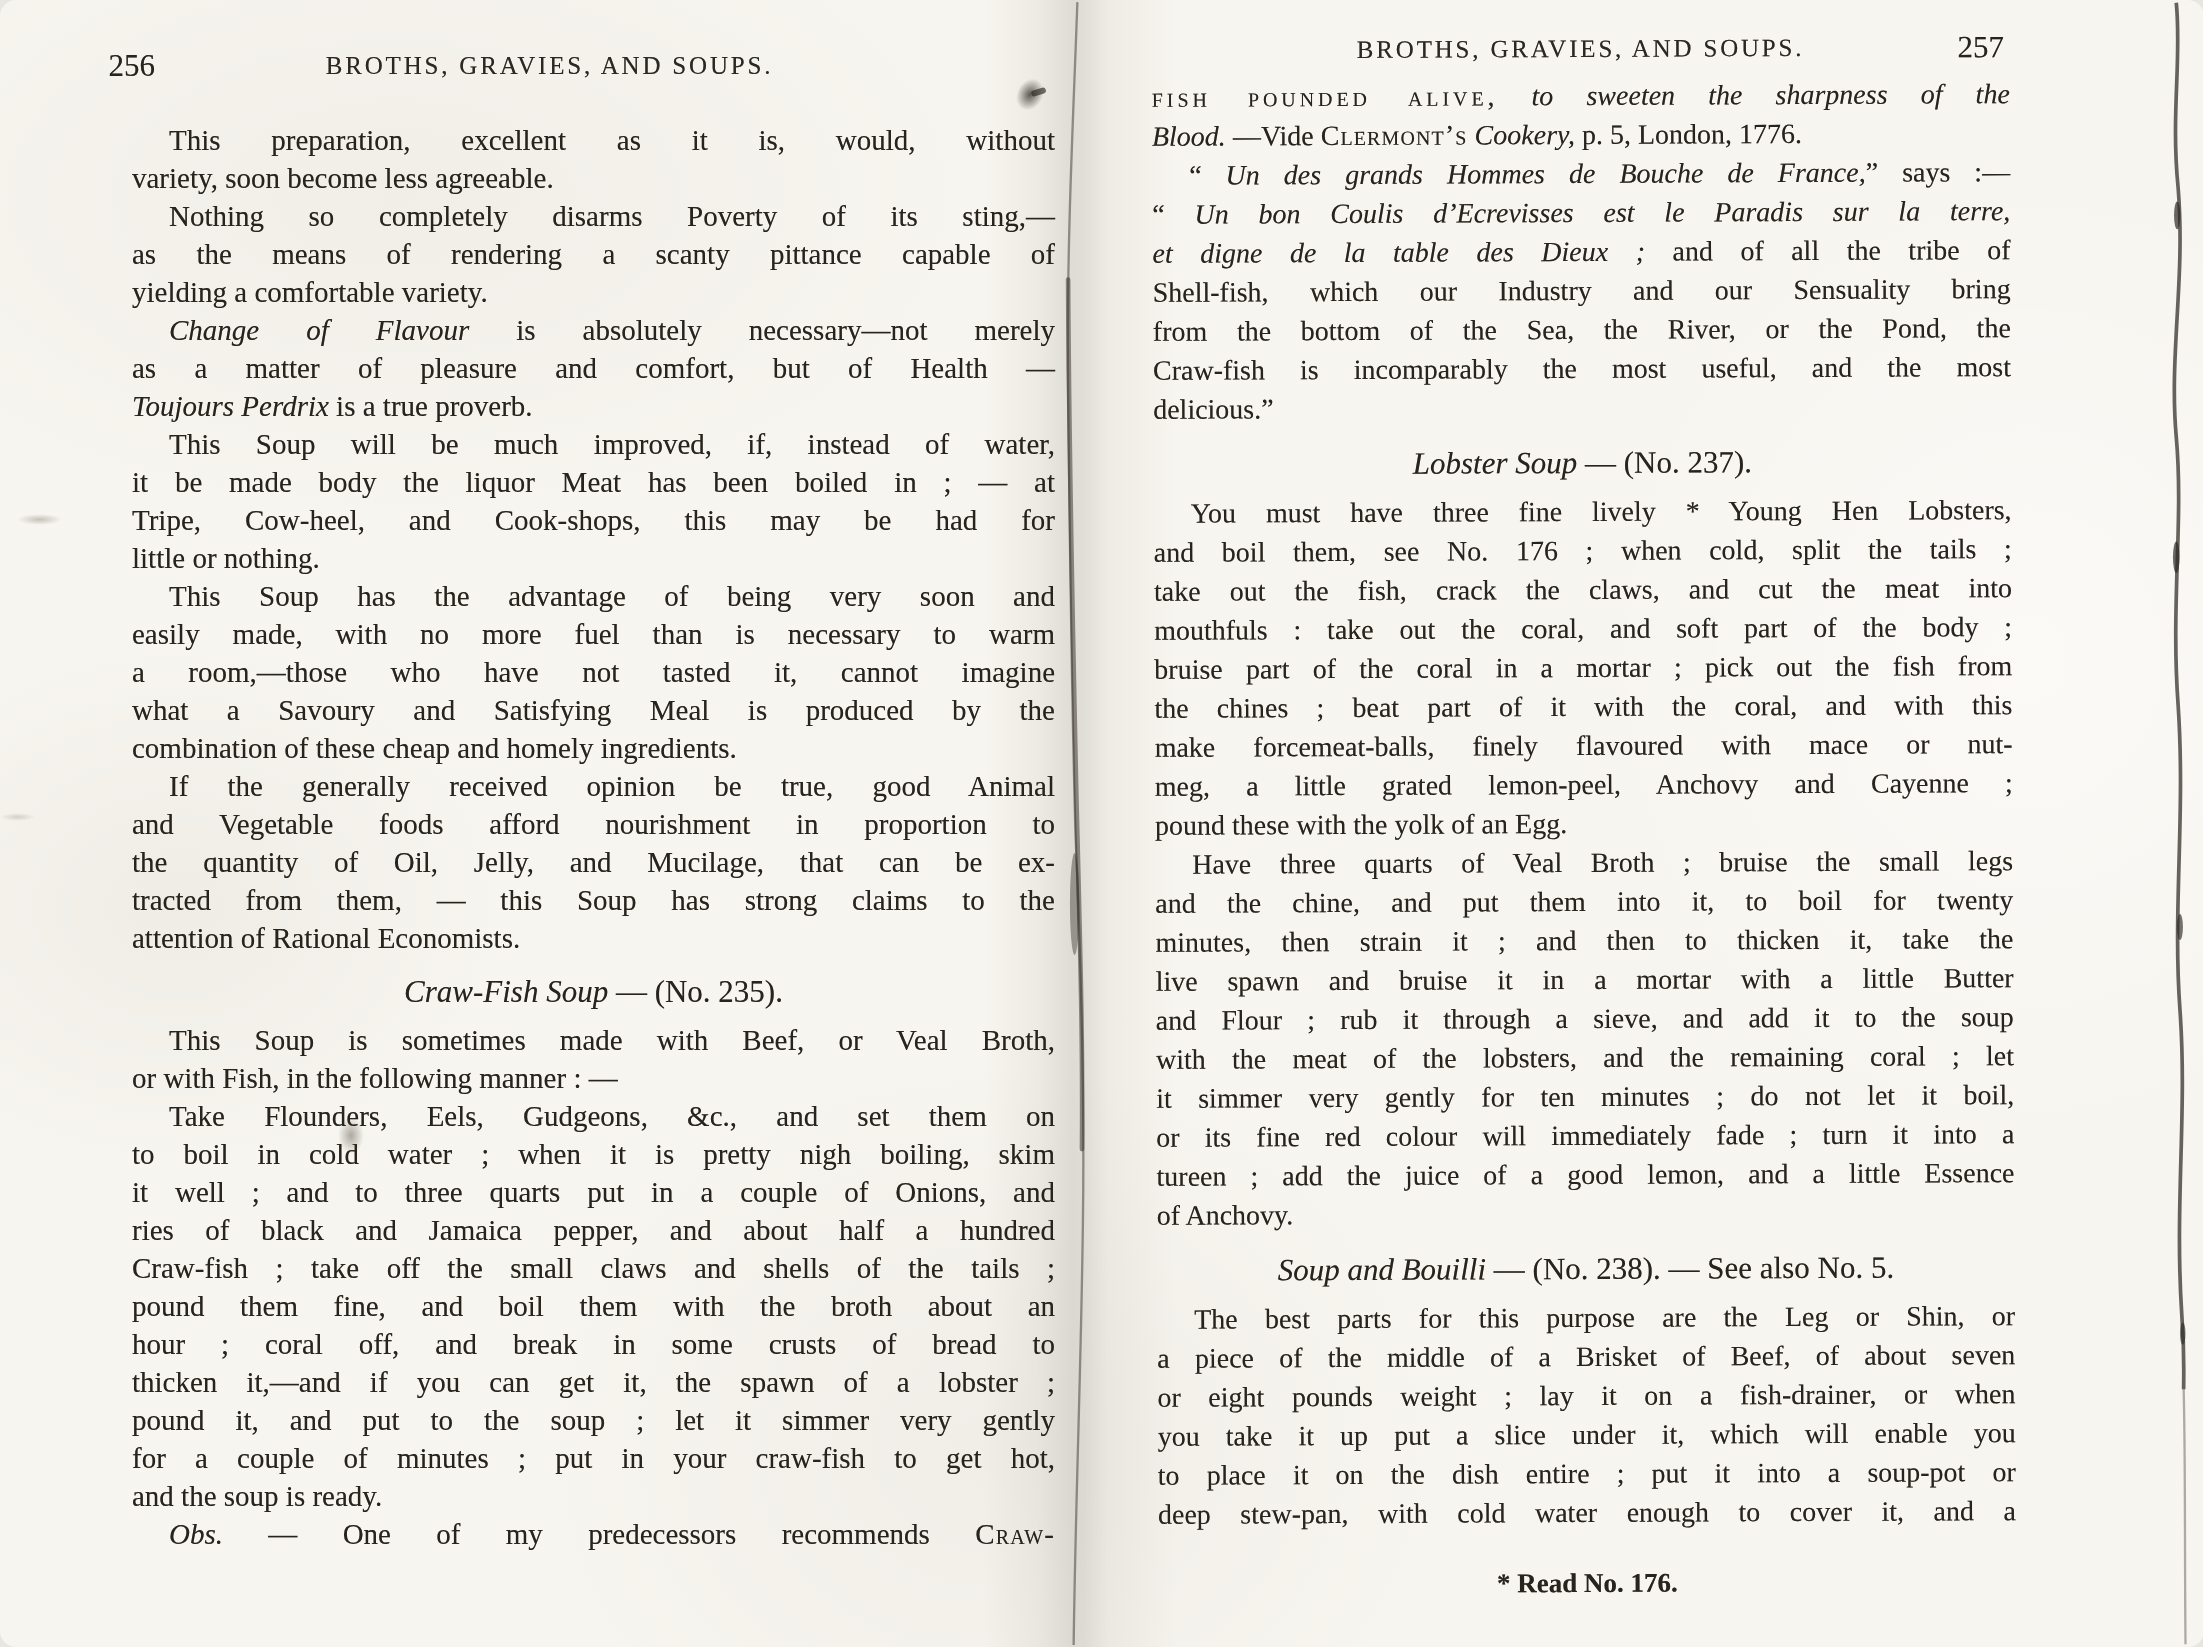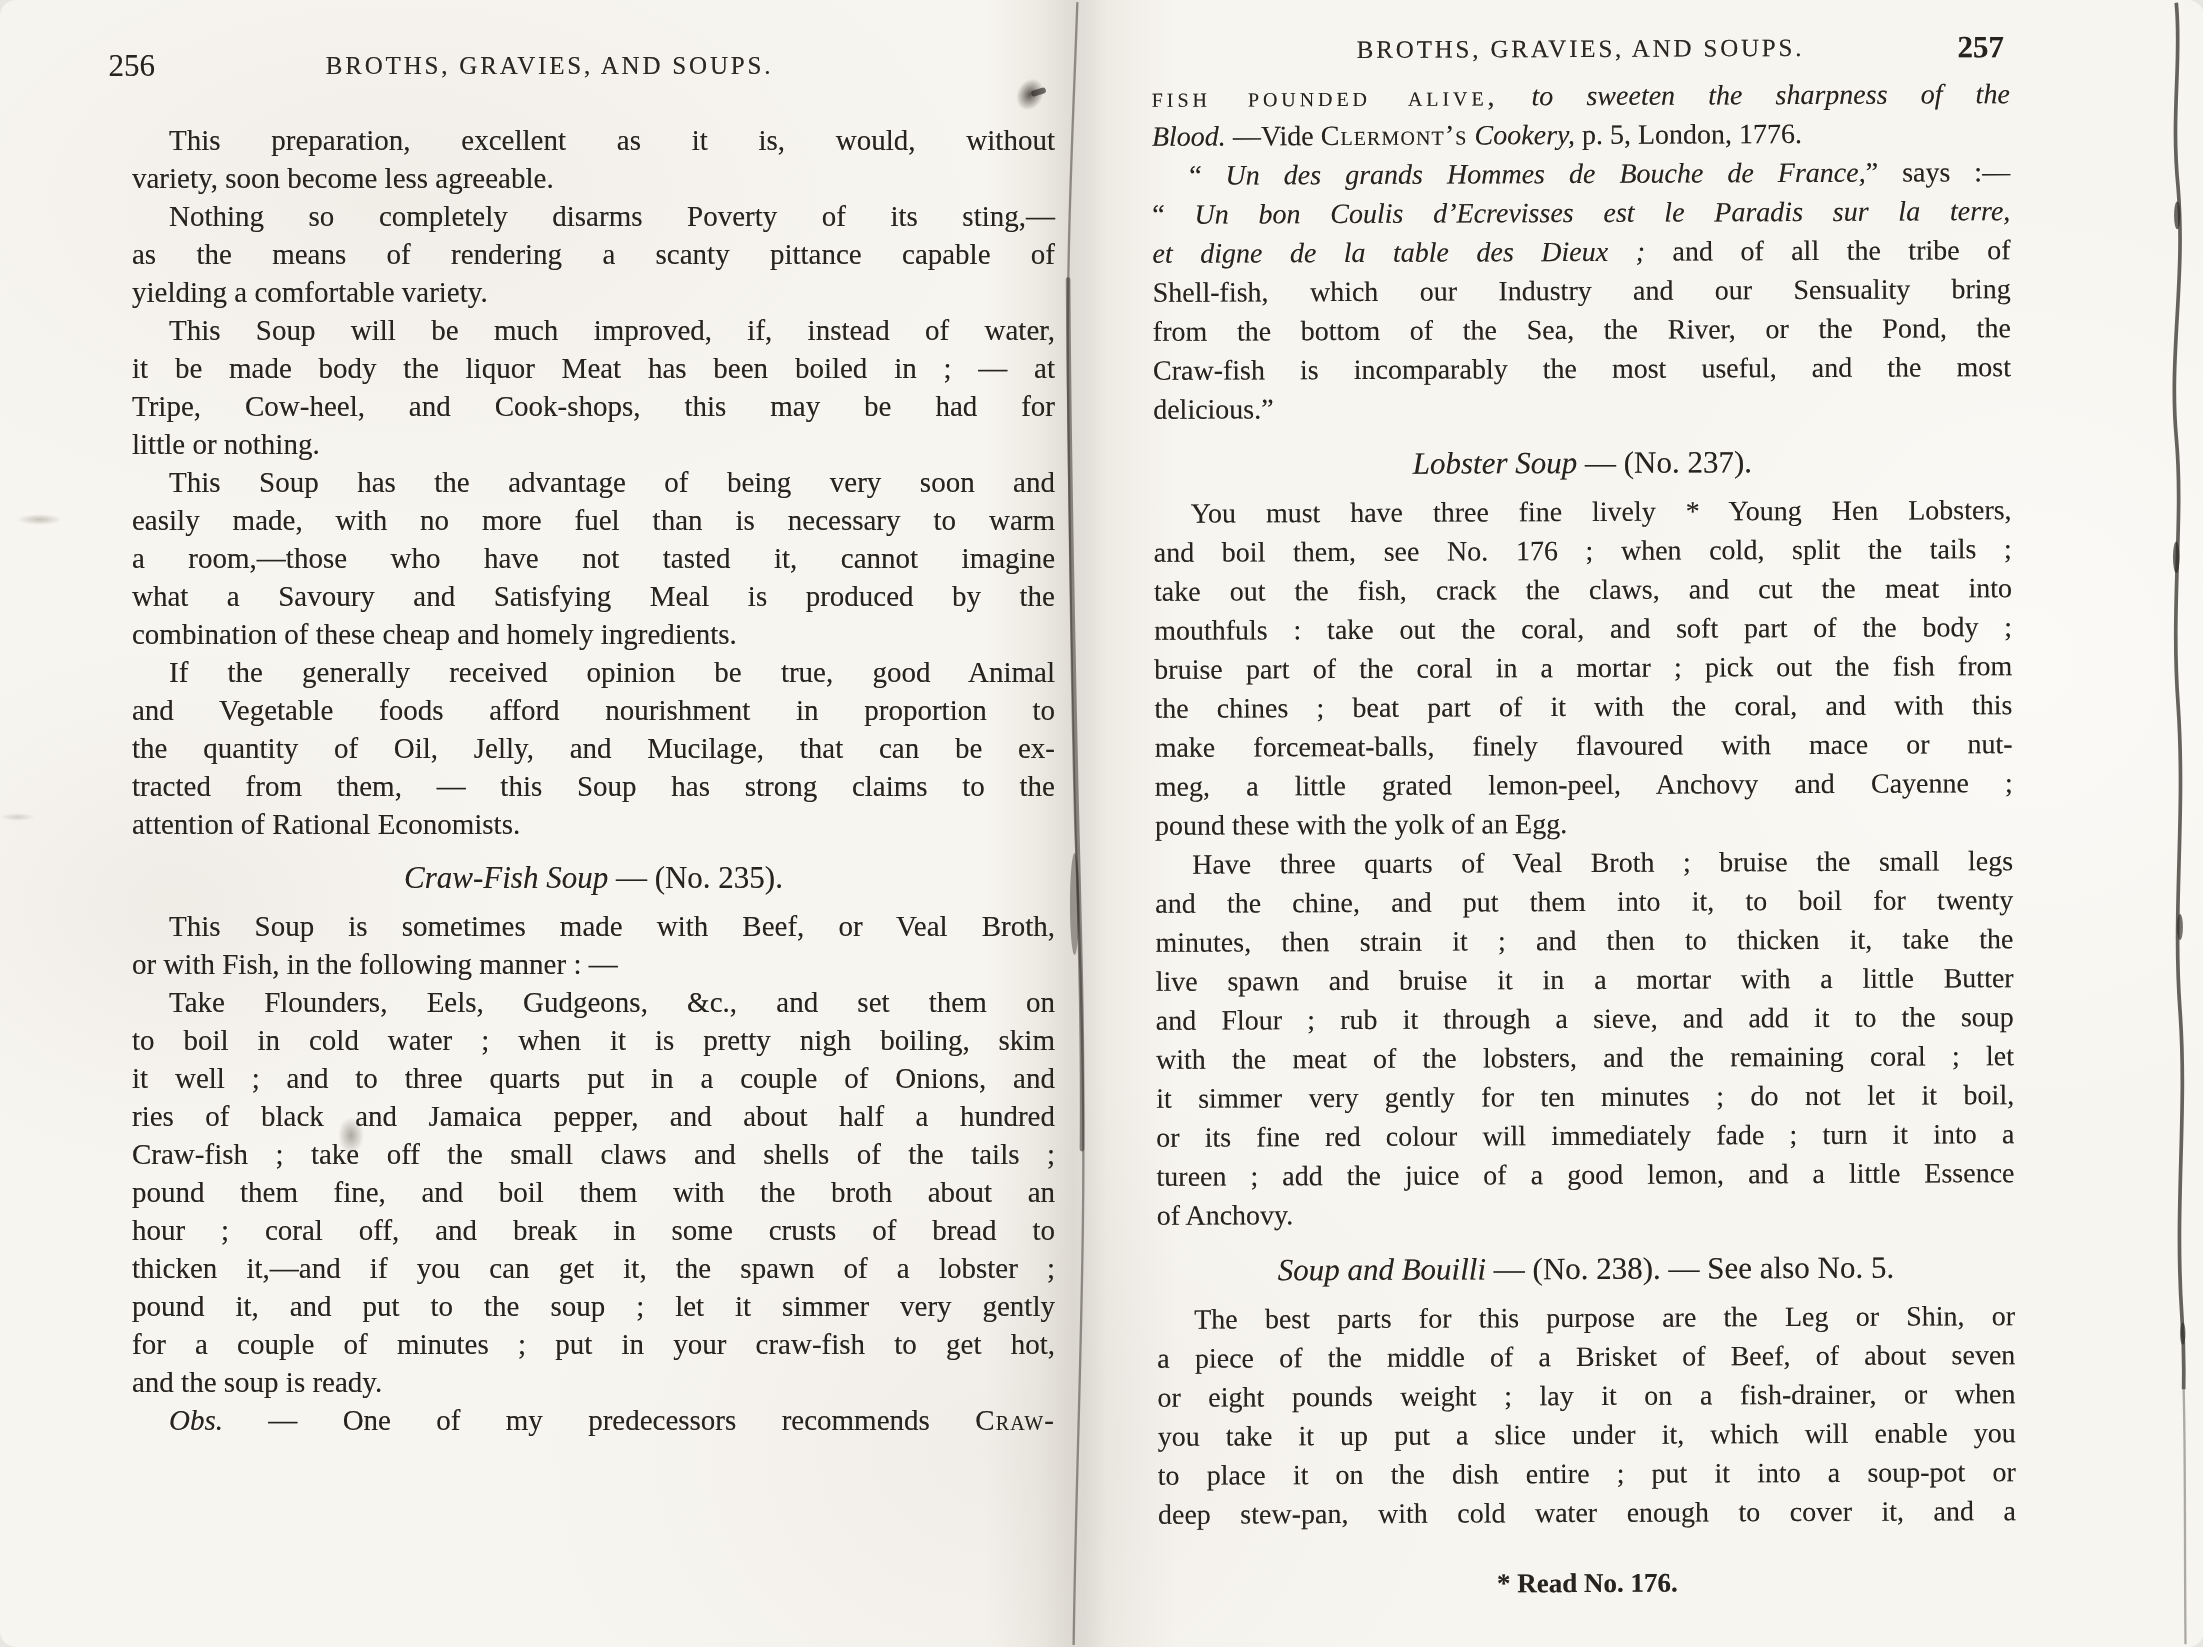--- a/index.html
+++ b/index.html
@@ -40,21 +40,21 @@
     color:#2b2722;white-space:nowrap;
     text-shadow:0 0 0.5px rgba(43,39,34,0.5);
   }
   .pgnum{
     position:absolute;top:-3.7px;font-size:31px;color:#27231d;
     text-shadow:0 0 0.5px rgba(43,39,34,0.5);
   }
   #left-head{left:88px;top:52px;width:923px;}
   #left-head .pgnum{left:20.4px;}
   #right-head{left:1155px;top:35px;width:858px;}
-  #right-head .pgnum{right:5.6px;font-weight:bold;}
+  #right-head .pgnum{right:5.6px;}
 
   .col{
     position:absolute;
     text-shadow:0 0 0.6px rgba(39,35,30,0.45);
   }
   #left-col{left:88px;top:121px;width:923px;font-size:29px;line-height:38px;margin-left:44px;}
   #right-col{left:1155px;top:76px;width:858px;font-size:28px;line-height:39px;}
 
   .blk{margin:0;}
   .line{text-align:justify;text-align-last:justify;white-space:normal;}
@@ -100,20 +100,25 @@
         <div class="blk p">
           <div class="line"><span>This preparation, excellent as it is, would, without</span></div>
           <div class="line fin"><span>variety, soon become less agreeable.</span></div>
         </div>
         <div class="blk p">
           <div class="line"><span>Nothing so completely disarms Poverty of its sting,—</span></div>
           <div class="line"><span>as the means of rendering a scanty pittance capable of</span></div>
           <div class="line fin"><span>yielding a comfortable variety.</span></div>
         </div>
         <div class="blk p">
+          <div class="line"><span class="it">Change of Flavour</span><span class="rm"> is absolutely necessary—not merely</span></div>
+          <div class="line"><span>as a matter of pleasure and comfort, but of Health —</span></div>
+          <div class="line fin"><span class="it">Toujours Perdrix</span><span class="rm"> is a true proverb.</span></div>
+        </div>
+        <div class="blk p">
           <div class="line"><span>This Soup will be much improved, if, instead of water,</span></div>
           <div class="line"><span>it be made body the liquor Meat has been boiled in ; — at</span></div>
           <div class="line"><span>Tripe, Cow-heel, and Cook-shops, this may be had for</span></div>
           <div class="line fin"><span>little or nothing.</span></div>
         </div>
         <div class="blk p">
           <div class="line"><span>This Soup has the advantage of being very soon and</span></div>
           <div class="line"><span>easily made, with no more fuel than is necessary to warm</span></div>
           <div class="line"><span>a room,—those who have not tasted it, cannot imagine</span></div>
           <div class="line"><span>what a Savoury and Satisfying Meal is produced by the</span></div>

